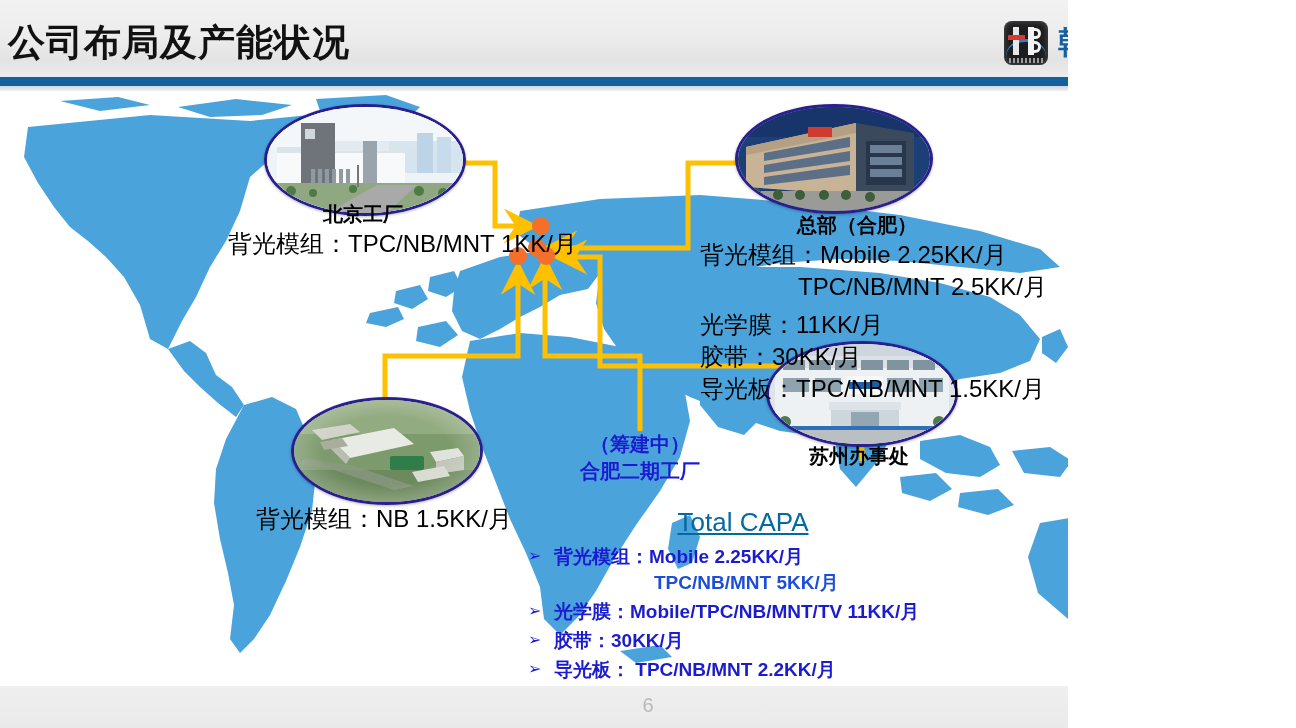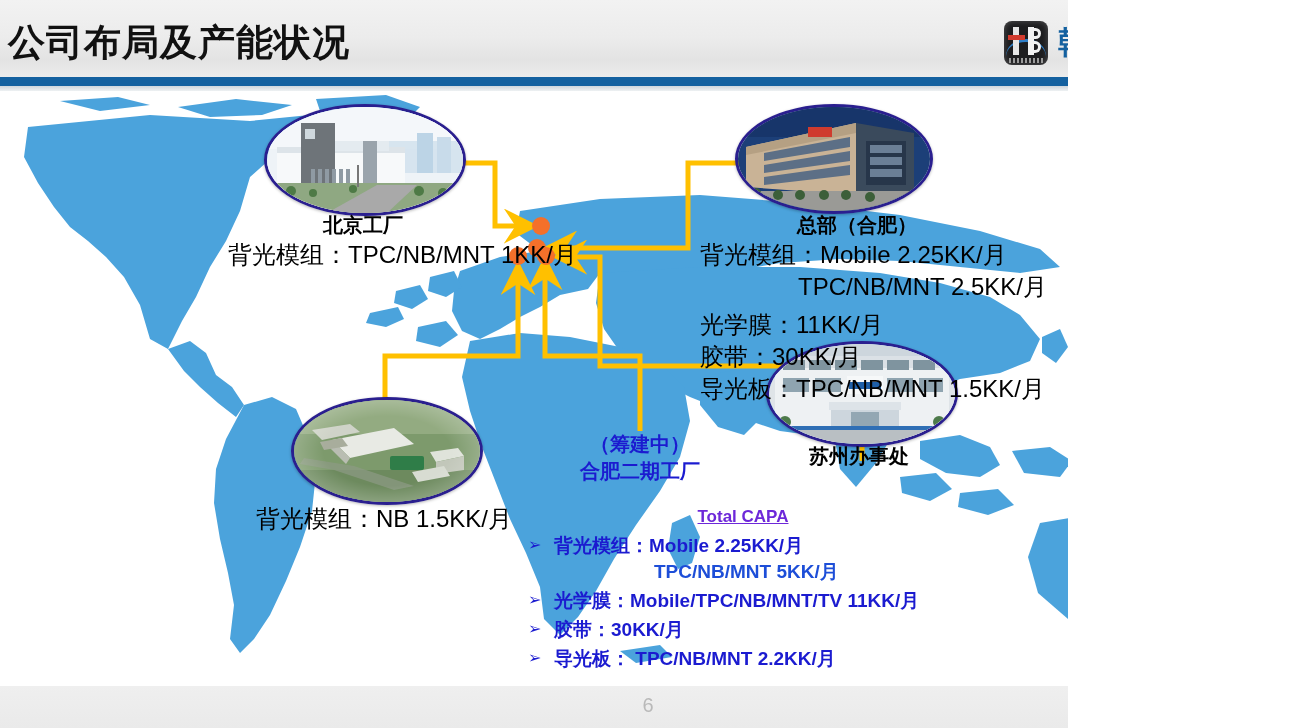--- a/index.html
+++ b/index.html
@@ -47,21 +47,21 @@
 
   
   .photo{position:absolute;border:3px solid #2a1f8f;border-radius:50%;overflow:hidden;
      box-shadow:0 1px 3px rgba(0,0,0,.28);}
 
   
   .lbl{position:absolute;white-space:nowrap;}
   .site-name{font-size:20px;font-weight:bold;color:#000;text-align:center;}
   .site-line{font-size:24px;color:#000;}
   .site-name.blue{color:#1b1bd0;}
-  .capa-title{font-size:17px;font-weight:bold;color:#6d28d9;text-decoration:underline;}
+  .capa-title{font-size:26px;font-weight:normal;color:#0369a1;text-decoration:underline;}
   .capa-row{display:flex;align-items:flex-start;gap:8px;font-size:19px;font-weight:bold;color:#1b1bd0;}
   .capa-row .arw{color:#1b1bd0;font-size:16px;line-height:24px;width:18px;flex:0 0 18px;}
   .capa-sub{font-size:19px;font-weight:bold;color:#1d4ed8;}
 
   
   .footer{position:absolute;left:0;top:686px;width:1296px;height:42px;
      background:linear-gradient(to bottom,#efefef,#eaeaea);}
   .pagenum{position:absolute;left:0;top:694px;width:1296px;text-align:center;
      font-size:20px;color:#b9b9b9;}
 </style>
@@ -316,21 +316,21 @@
 
         <rect y="82" width="186" height="18" fill="#b9bfc3"></rect>
         <rect y="82" width="186" height="4" fill="#2f6fb5"></rect>
         <g fill="#4d7a4a">
           <circle cx="16" cy="78" r="6"></circle>
             <circle cx="170" cy="78" r="6"></circle>
         </g>
       </svg>
     </div>
 
-    <div class="lbl" style="left:228px;top:121px;width:270px;text-align:center;">
+    <div class="lbl" style="left:228px;top:110px;width:270px;text-align:center;">
       <div class="site-name">北京工厂</div>
       <div class="site-line">背光模组：TPC/NB/MNT 1KK/月</div>
     </div>
 
     <div class="lbl" style="left:700px;top:121px;">
       <div class="site-name" style="width:314px;">总部（合肥）</div>
       <div class="site-line">背光模组：Mobile 2.25KK/月</div>
       <div class="site-line" style="padding-left:98px;">TPC/NB/MNT 2.5KK/月</div>
       <div class="site-line" style="margin-top:6px;">光学膜：11KK/月</div>
       <div class="site-line">胶带：30KK/月</div>

